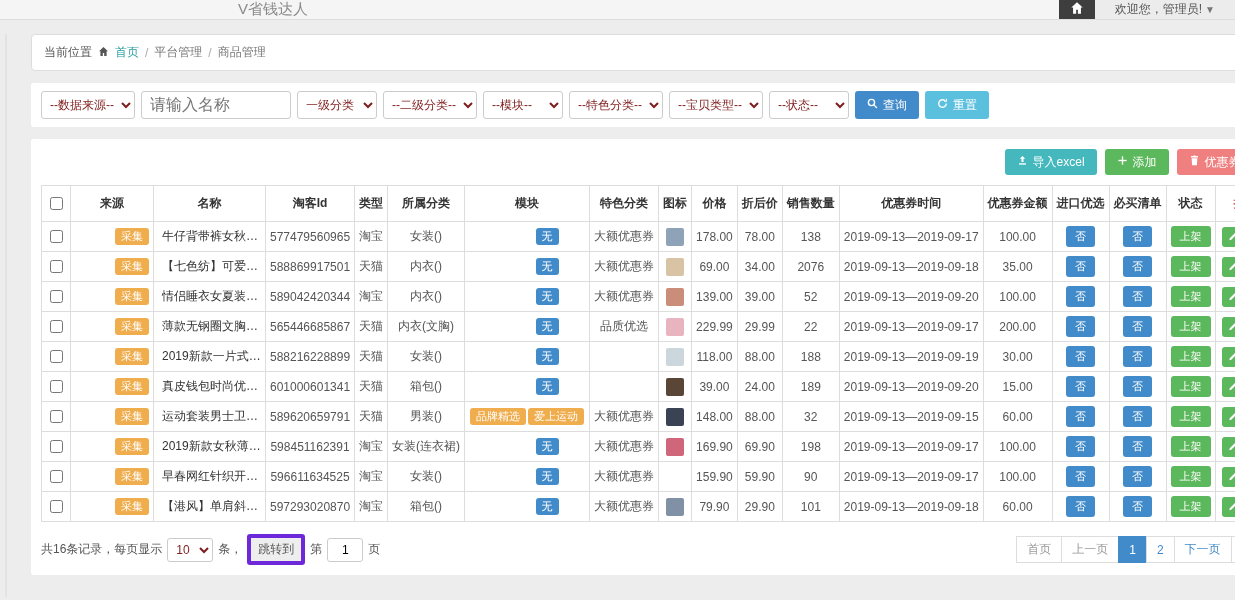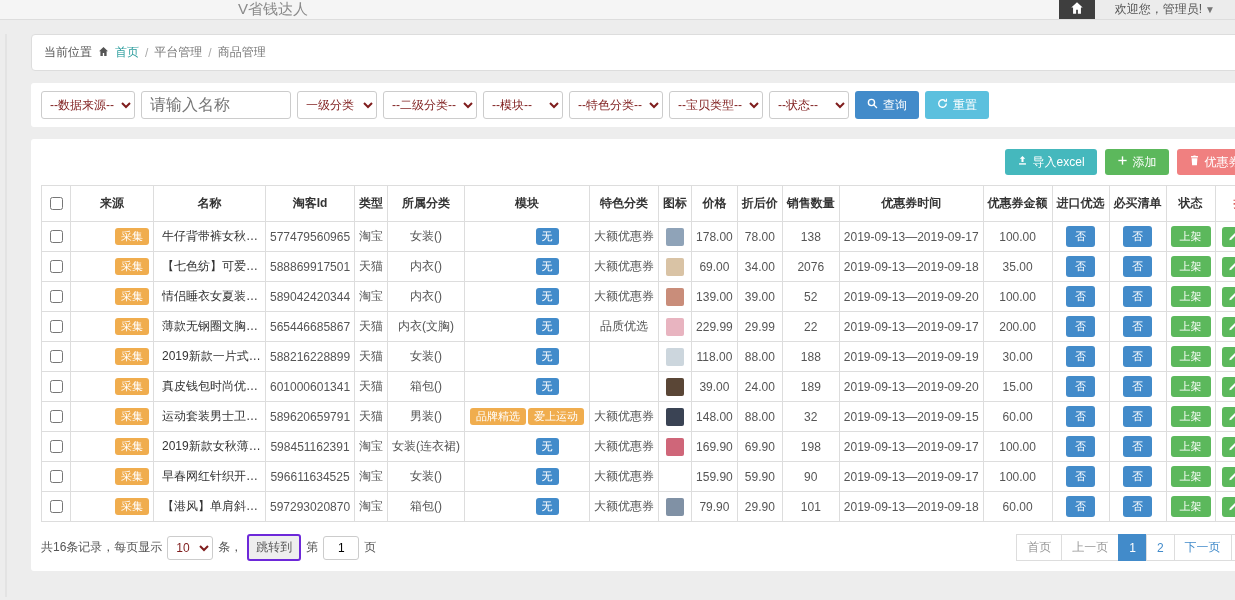--- a/index.html
+++ b/index.html
@@ -68,21 +68,21 @@
   .sbtn.b-green { background:#5cb85c; }
   .opbtn { border:none; border-radius:3px; width:22px; height:20px; color:#fff; cursor:pointer; display:inline-flex; align-items:center; justify-content:center; margin:0 2px; }
   .opbtn.edit { background:#5cb85c; }
   .opbtn.del  { background:#d9534f; }
   .thumb { width:18px; height:18px; border-radius:2px; margin:0 auto; }
 
   .pager-row { display:flex; justify-content:space-between; align-items:center; margin-top:12px; color:#555; }
   .pager-left { display:flex; align-items:center; gap:5px; }
   .pager-left select { height:24px; min-width:46px; }
   .pager-left input { width:36px; height:24px; border:1px solid #ccc; border-radius:3px; text-align:center; font-size:12px; }
-  .jump { background:#eee; border:2px solid #6d28d9; border-radius:3px; padding:3px 7px; color:#555; cursor:pointer; font-size:12px; }
+  .jump { background:#eee; border:4px solid #6d28d9; border-radius:3px; padding:3px 7px; color:#555; cursor:pointer; font-size:12px; }
   .pager { display:flex; }
   .pg { border:1px solid #ddd; background:#fff; color:#428bca; padding:4px 10px; margin-left:-1px; cursor:pointer; font-size:12px; }
   .pg.disabled { color:#999; }
   .pg.active { background:#428bca; border-color:#428bca; color:#fff; }
 </style>
 </head>
 <body>
 
 <div class="topbar">
   <div class="brand">V省钱达人</div>

